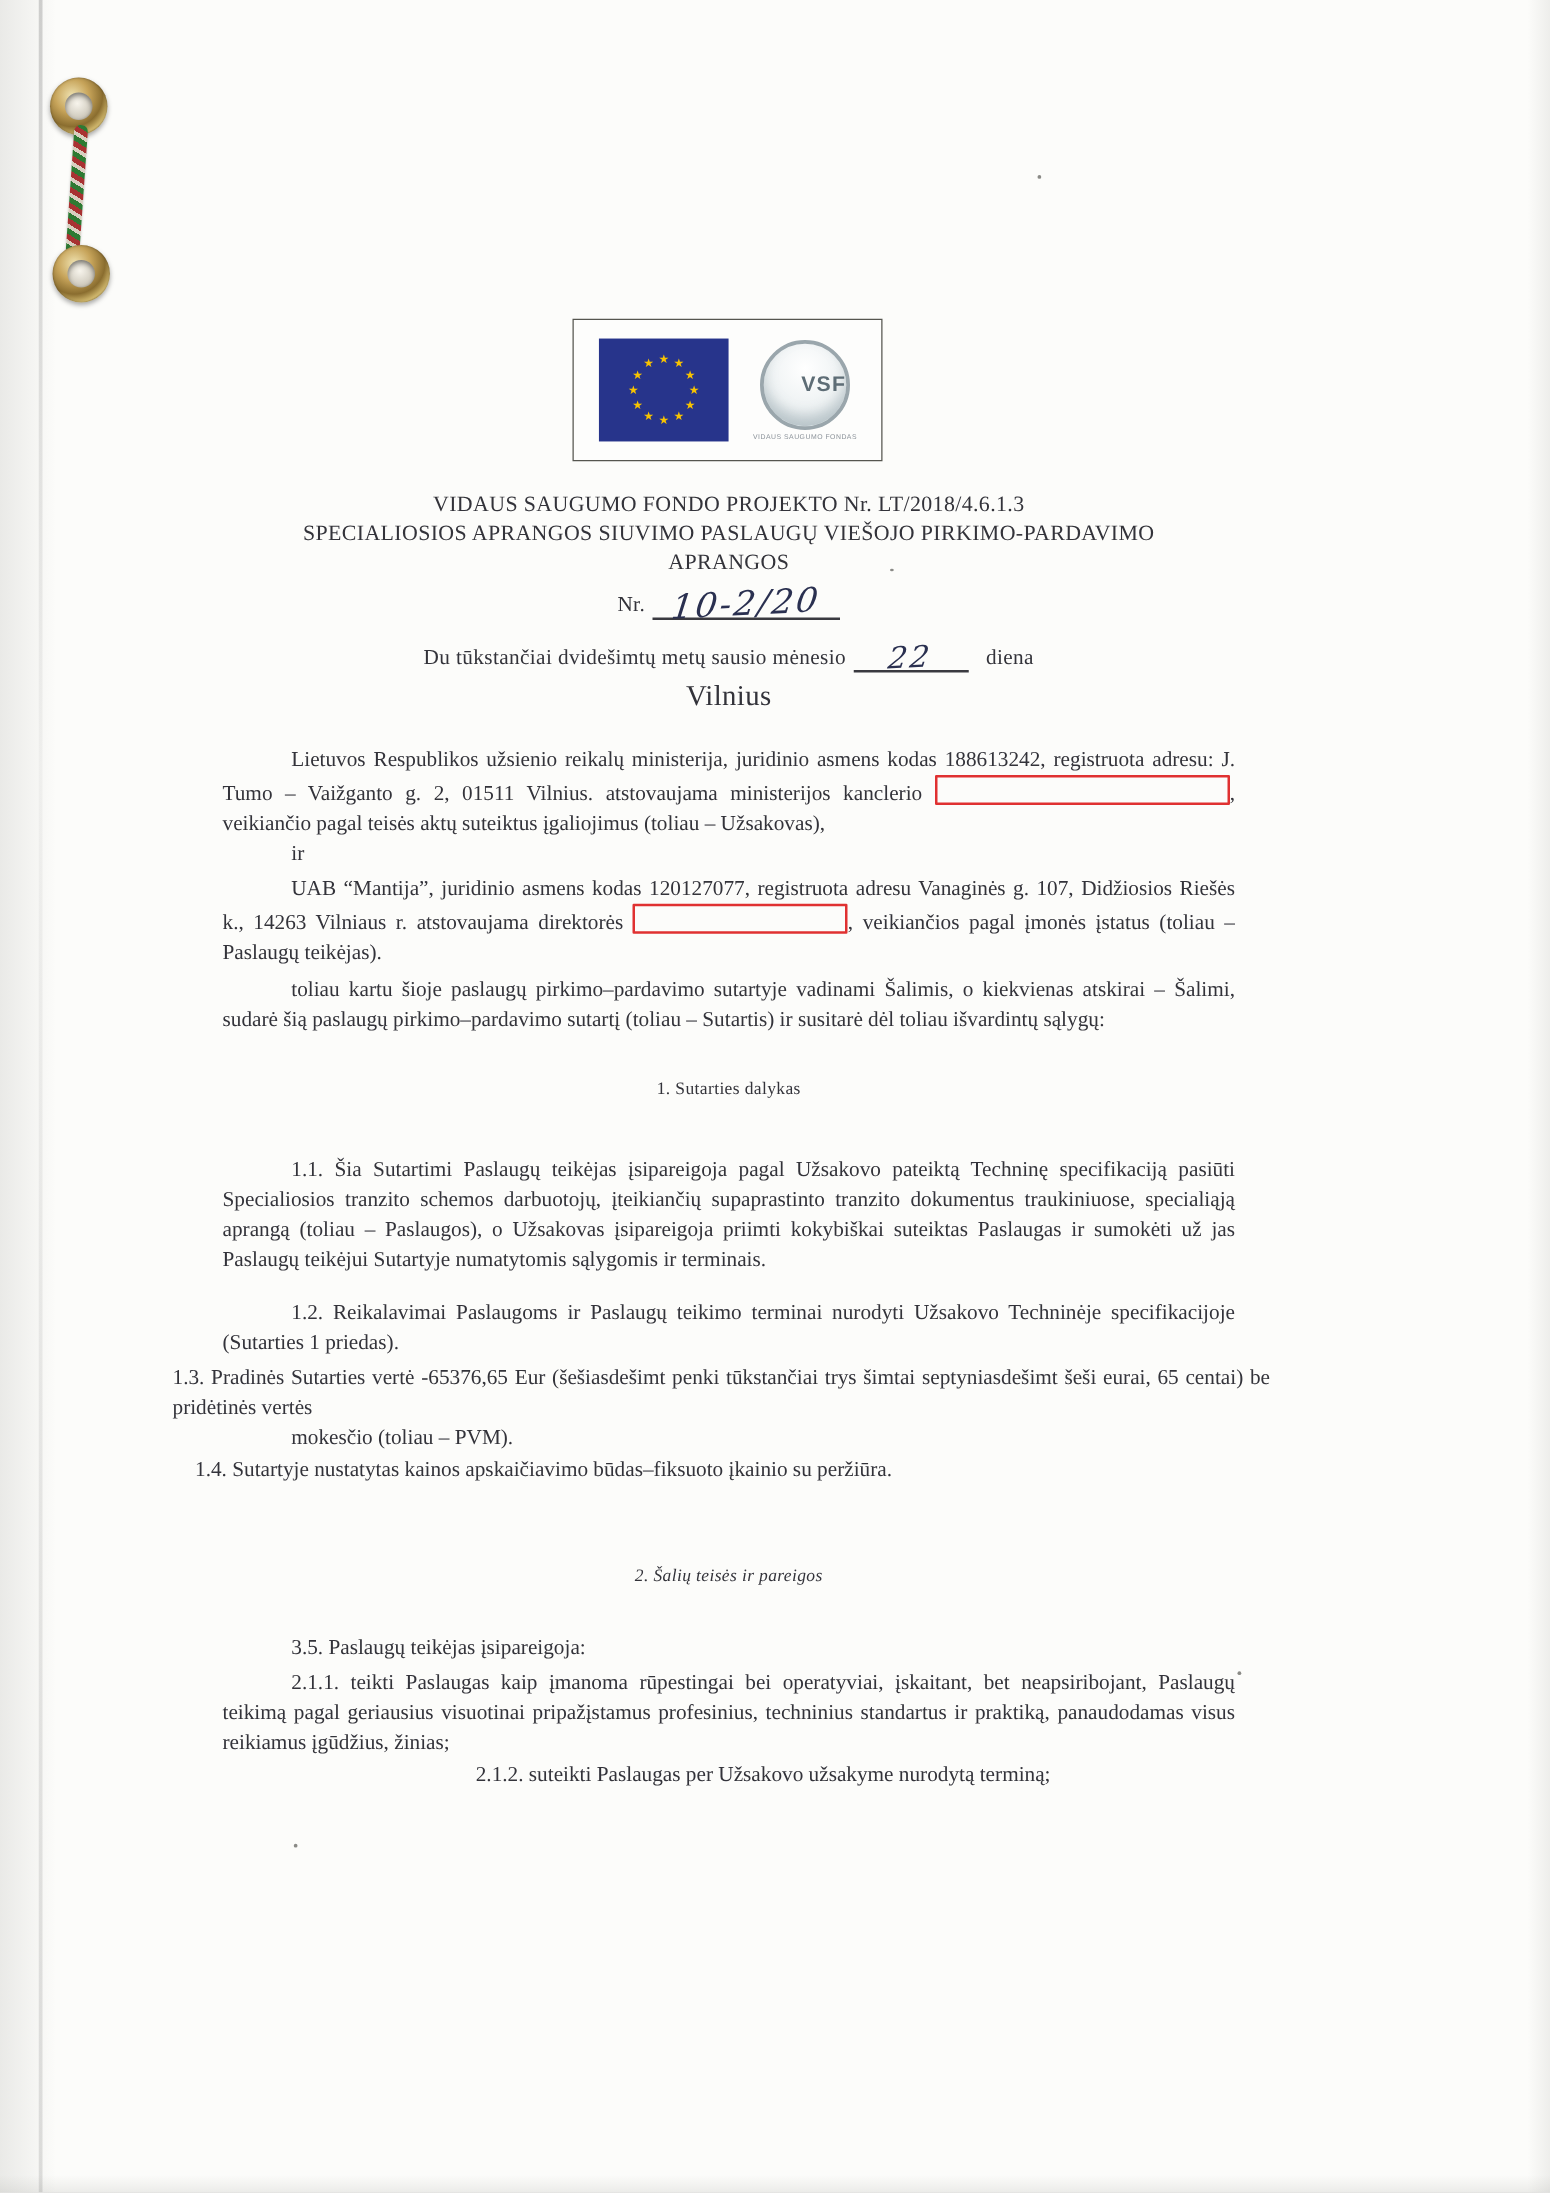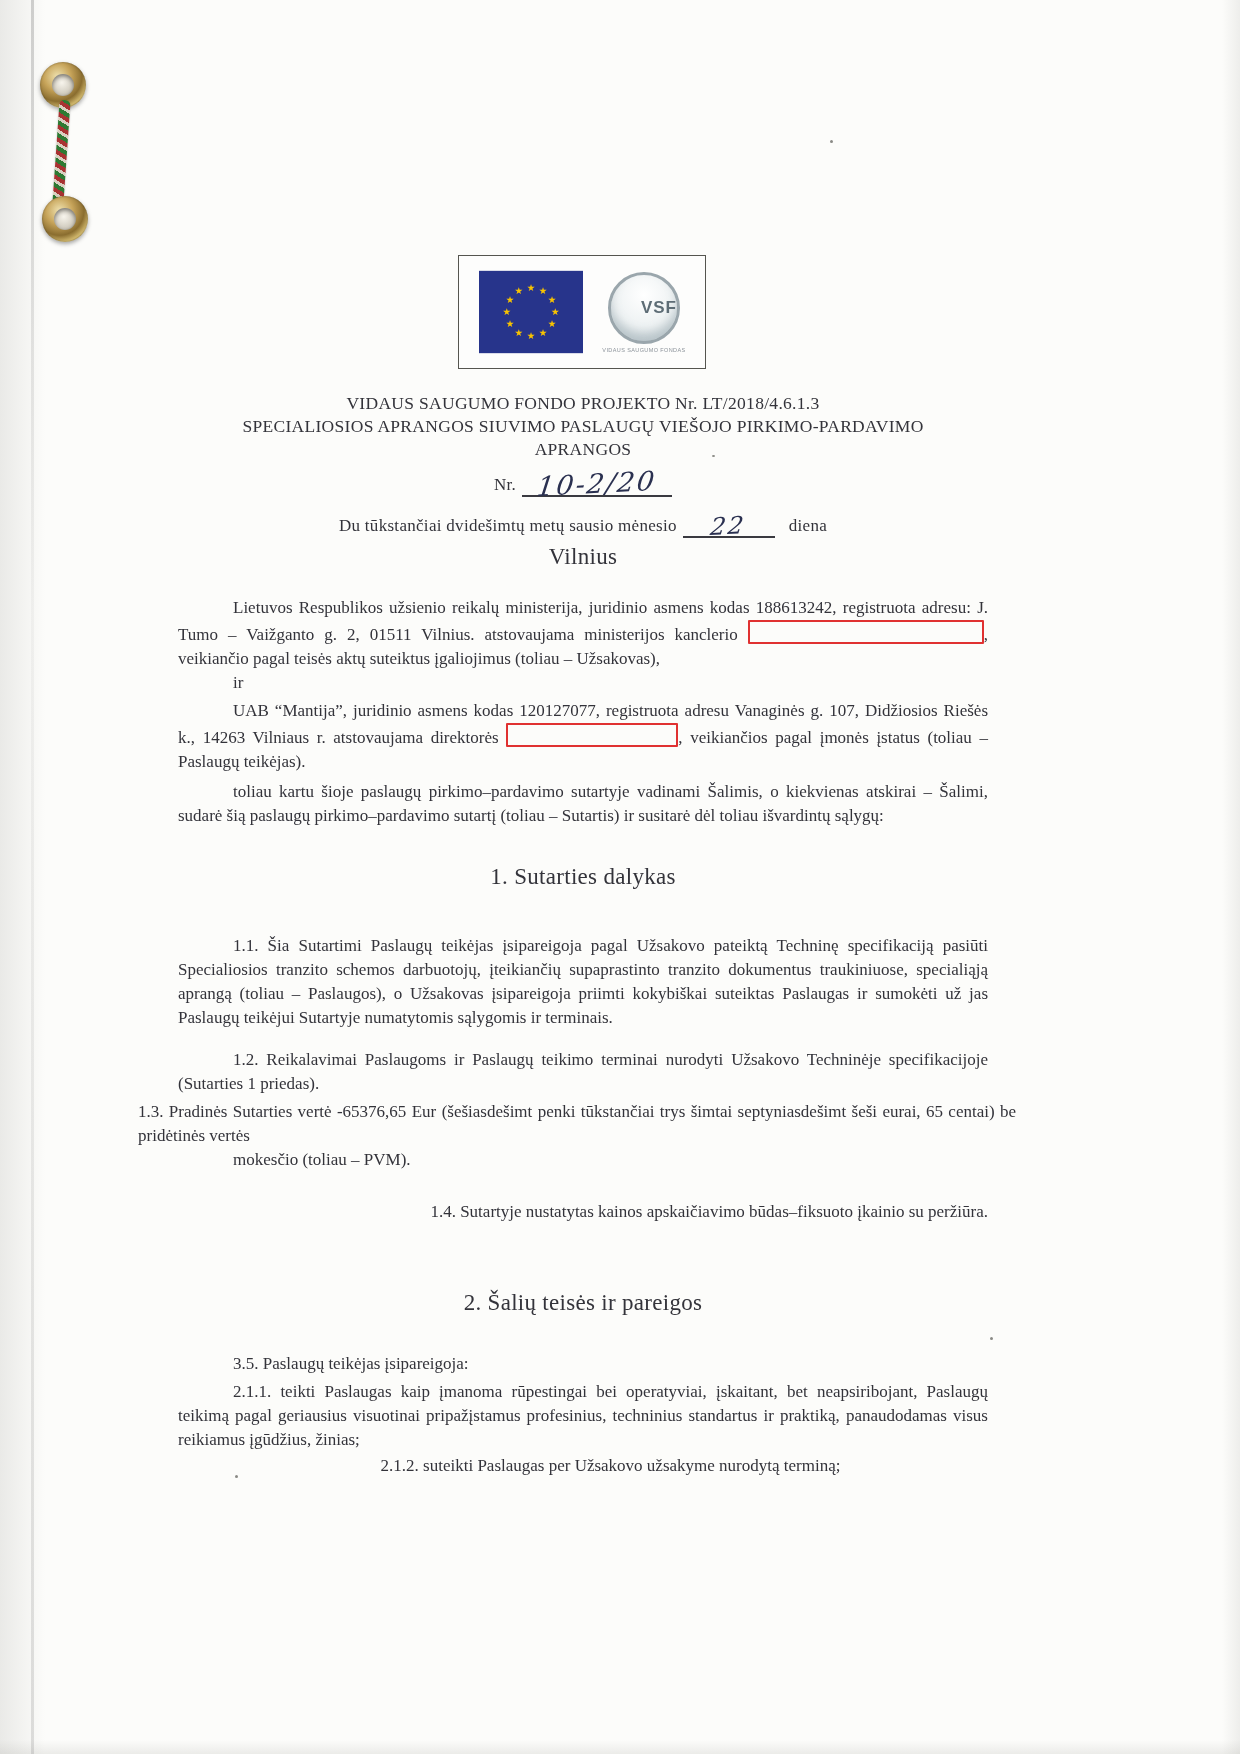--- a/index.html
+++ b/index.html
@@ -69,26 +69,26 @@
   p{margin:0;font-size:17px;line-height:24px;text-align:justify;}
   .indent{text-indent:55px;}
   .intro-block{margin-top:26px;}
   .ir-line{text-align:left;text-indent:55px;}
   .redaction{display:inline-block;height:20px;border:2px solid #e03131;
     background:rgba(255,255,255,0);vertical-align:-4px;border-radius:1px;}
   .red1{width:232px;}
   .red2{width:168px;}
   .p2{margin-top:4px;}
   .p3{margin-top:6px;}
-  .sec-heading{margin:36px 0 0 0;text-align:center;font-size:23px;letter-spacing:.3px;}
+  .sec-heading{margin:36px 0 0 0;text-align:center;font-size:14px;letter-spacing:.3px;}
   .p11{margin-top:44px;}
   .p12{margin-top:18px;}
   .p13{margin-top:4px;margin-left:-40px;margin-right:-28px;}
   .p13b{text-indent:55px;text-align:left;}
-  .p14{margin-top:28px;margin-left:-22px;text-align:right;}
+  .p14{margin-top:2px;margin-left:-22px;text-align:left;}
   .sec2{margin-top:66px;}
   .p21{margin-top:36px;text-align:left;text-indent:55px;}
   .p211{margin-top:4px;}
   .p212{margin-top:2px;text-align:center;text-indent:55px;}
 </style>
 </head>
 <body>
 
 <div class="page">
 
@@ -163,20 +163,20 @@
     </div>
 
     <h2 class="sec-heading" style="font-weight:normal;">1. Sutarties dalykas</h2>
 
     <p class="indent p11">1.1. Šia Sutartimi Paslaugų teikėjas įsipareigoja pagal Užsakovo pateiktą Techninę specifikaciją pasiūti Specialiosios tranzito schemos darbuotojų, įteikiančių supaprastinto tranzito dokumentus traukiniuose, specialiąją aprangą (toliau – Paslaugos), o Užsakovas įsipareigoja priimti kokybiškai suteiktas Paslaugas ir sumokėti už jas Paslaugų teikėjui Sutartyje numatytomis sąlygomis ir terminais.</p>
     <p class="indent p12">1.2. Reikalavimai Paslaugoms ir Paslaugų teikimo terminai nurodyti Užsakovo Techninėje specifikacijoje (Sutarties 1 priedas).</p>
     <p class="p13">1.3. Pradinės Sutarties vertė -65376,65 Eur (šešiasdešimt penki tūkstančiai trys šimtai septyniasdešimt šeši eurai, 65 centai) be pridėtinės vertės</p>
     <p class="p13b">mokesčio (toliau – PVM).</p>
     <p class="p14">1.4. Sutartyje nustatytas kainos apskaičiavimo būdas–fiksuoto įkainio su peržiūra.</p>
 
-    <h2 class="sec-heading sec2" style="font-weight:normal;">2. Šalių teisės ir pareigos</h2>
+    <h2 class="sec-heading sec2" style="font-weight:normal;font-style:italic;">2. Šalių teisės ir pareigos</h2>
 
     <p class="p21">3.5. Paslaugų teikėjas įsipareigoja:</p>
     <p class="indent p211">2.1.1. teikti Paslaugas kaip įmanoma rūpestingai bei operatyviai, įskaitant, bet neapsiribojant, Paslaugų teikimą pagal geriausius visuotinai pripažįstamus profesinius, techninius standartus ir praktiką, panaudodamas visus reikiamus įgūdžius, žinias;</p>
     <p class="p212">2.1.2. suteikti Paslaugas per Užsakovo užsakyme nurodytą terminą;</p>
 
   </div>
 </div>
 
 </body></html>

